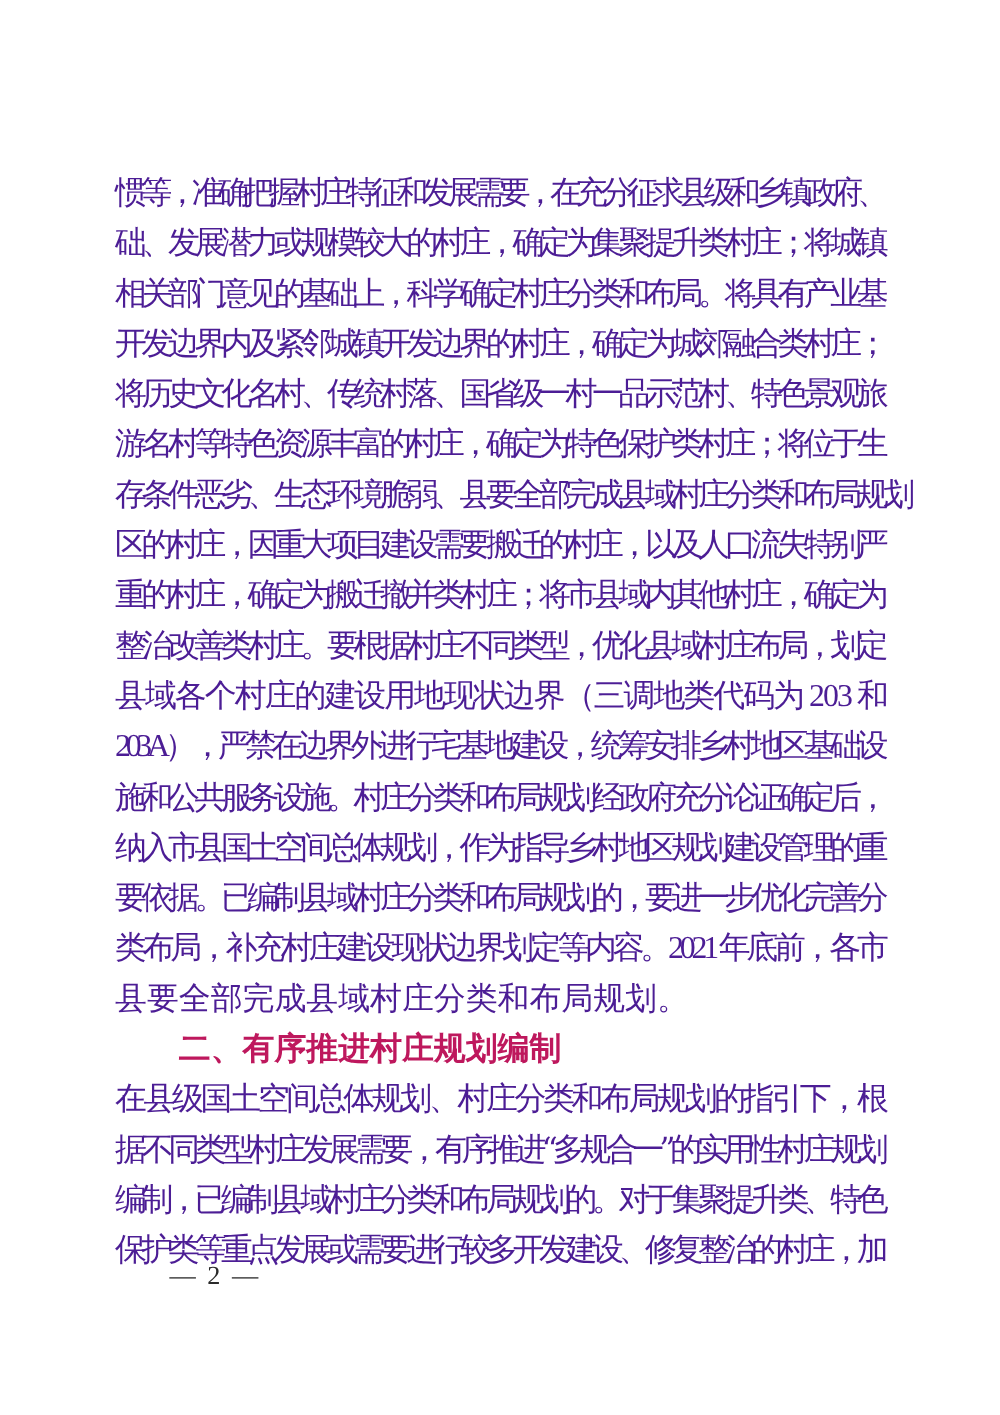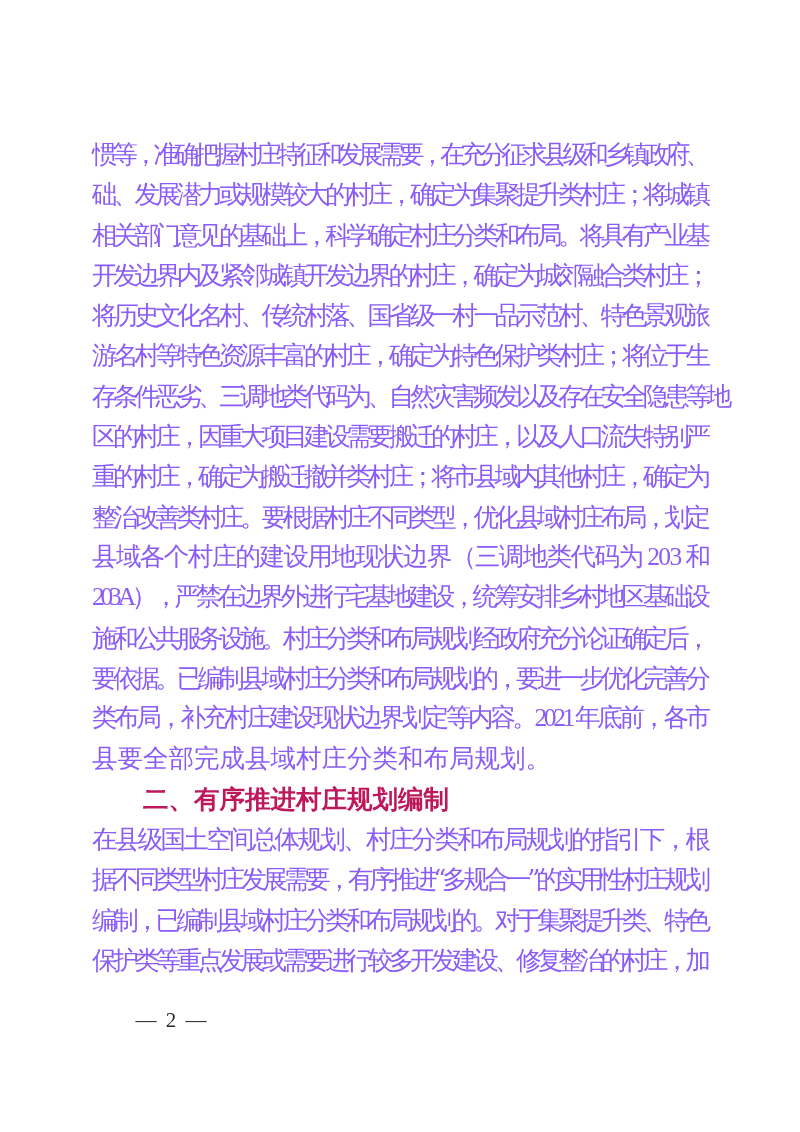--- a/index.html
+++ b/index.html
@@ -30,21 +30,21 @@
     left: 92px;
     top: 134px;
     width: 619px;
   }
 
   .para-line,
   .heading-line {
     height: 40.3px;
     line-height: 40.3px;
     white-space: nowrap;
-    color: #8b5cf6;
+    color: #4c1d95;
     font-size: 25.5px;
   }
 
   
   .para-line {
     font-family: "DejaVu Serif", "Liberation Serif", serif;
     font-weight: 400;
     letter-spacing: 0px;
   }
 
@@ -112,39 +112,42 @@
     <div class="para-line justify">
       <span style="letter-spacing: -4.304px; margin-right: 4.304px;">开发边界内及紧邻城镇开发边界的村庄，确定为城郊融合类村庄；</span>
     </div>
     <div class="para-line justify">
       <span style="letter-spacing: -4.304px; margin-right: 4.304px;">将历史文化名村、传统村落、国省级一村一品示范村、特色景观旅</span>
     </div>
     <div class="para-line justify">
       <span style="letter-spacing: -4.304px; margin-right: 4.304px;">游名村等特色资源丰富的村庄，确定为特色保护类村庄；将位于生</span>
     </div>
     <div class="para-line justify">
-      <span style="letter-spacing: -4.304px; margin-right: 4.304px;">存条件恶劣、三调地类代码为、自然灾害频发以及存在安全隐患等地</span>
+      <span style="letter-spacing: -4.304px; margin-right: 4.304px;">存条件恶劣、生态环境脆弱、县要全部完成县域村庄分类和布局规划</span>
     </div>
     <div class="para-line justify">
       <span style="letter-spacing: -4.304px; margin-right: 4.304px;">区的村庄，因重大项目建设需要搬迁的村庄，以及人口流失特别严</span>
     </div>
     <div class="para-line justify">
       <span style="letter-spacing: -4.304px; margin-right: 4.304px;">重的村庄，确定为搬迁撤并类村庄；将市县域内其他村庄，确定为</span>
     </div>
     <div class="para-line justify">
       <span style="letter-spacing: -4.304px; margin-right: 6px;">整治改善类村庄。要根据村庄不同类型，优化县域村庄布局，划定</span>
     </div>
     <div class="para-line justify">
       <span class="latin" style="letter-spacing: -1.571px; margin-right: 1.571px;">县域各个村庄的建设用地现状边界（三调地类代码为 203 和</span>
     </div>
     <div class="para-line justify">
       <span class="latin" style="letter-spacing: -4.206px; margin-right: 4.206px;">203A），严禁在边界外进行宅基地建设，统筹安排乡村地区基础设</span>
     </div>
     <div class="para-line justify">
       <span style="letter-spacing: -4.304px; margin-right: 4.304px;">施和公共服务设施。村庄分类和布局规划经政府充分论证确定后，</span>
+    </div>
+    <div class="para-line justify">
+      <span style="letter-spacing: -4.304px; margin-right: 4.304px;">纳入市县国土空间总体规划，作为指导乡村地区规划建设管理的重</span>
     </div>
     <div class="para-line justify">
       <span style="letter-spacing: -4.304px; margin-right: 4.304px;">要依据。已编制县域村庄分类和布局规划的，要进一步优化完善分</span>
     </div>
     <div class="para-line justify">
       <span class="latin" style="letter-spacing: -3.379px; margin-right: 3.379px;">类布局，补充村庄建设现状边界划定等内容。2021 年底前，各市</span>
     </div>
     <div class="para-line last">
       <span>县要全部完成县域村庄分类和布局规划。</span>
     </div>

